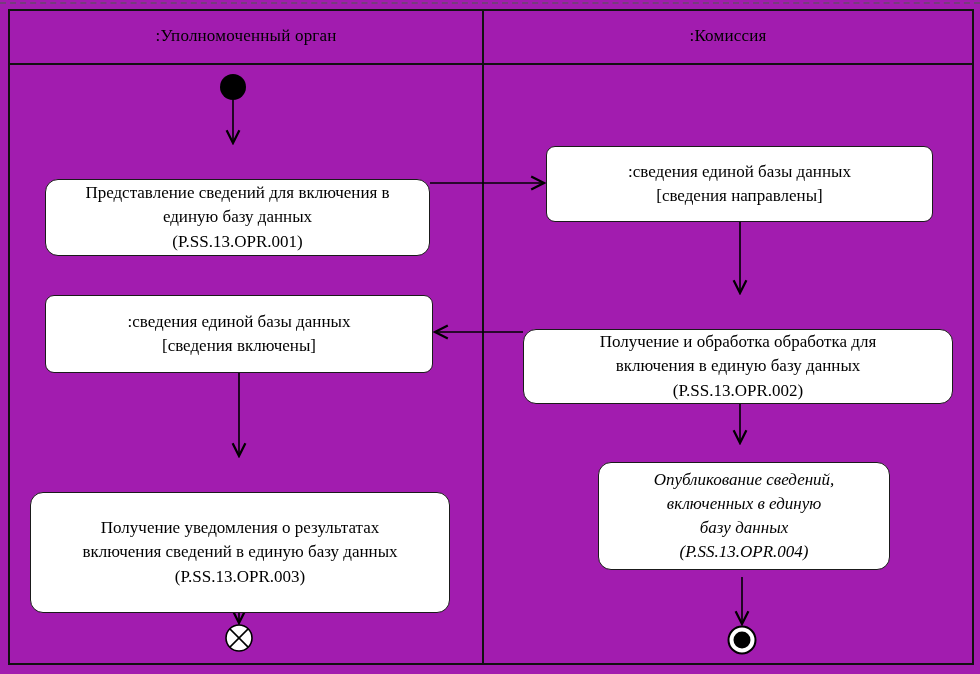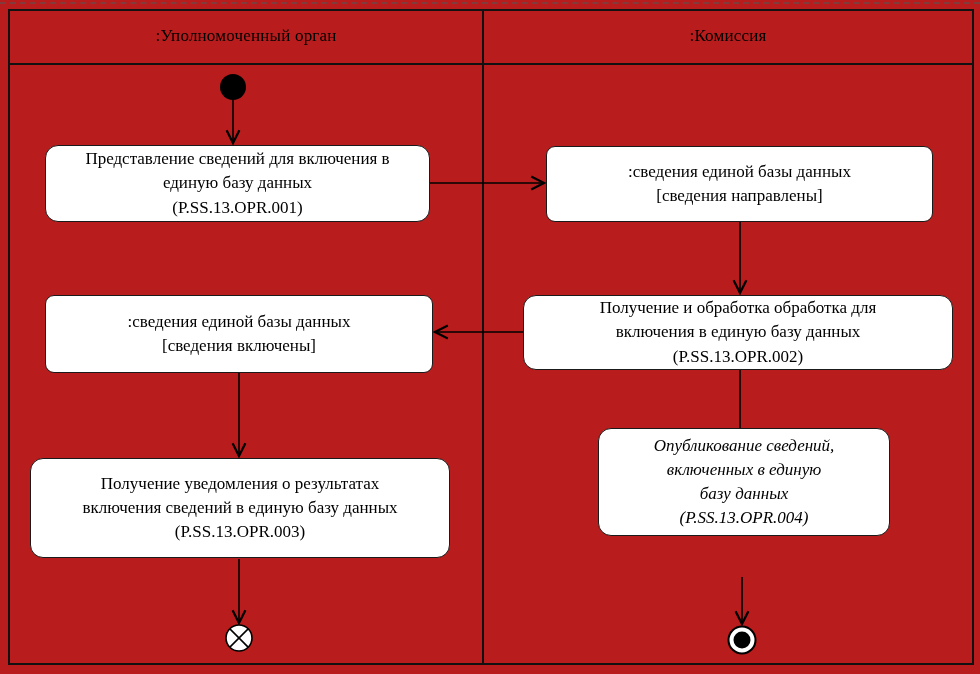--- a/index.html
+++ b/index.html
@@ -5,21 +5,21 @@
   html, body {
     margin: 0;
     padding: 0;
     background: #ffffff;
     font-family: "Liberation Serif", "DejaVu Serif", serif;
   }
   .diagram {
     position: relative;
     width: 980px;
     height: 674px;
-    background: #b91c1c;
+    background: #a21caf;
     overflow: hidden;
     color: #000000;
   }
   .scan-artifact {
     position: absolute;
     left: 0; top: 2px;
     width: 980px; height: 0;
     border-top: 2px dashed #555555;
     opacity: 0.55;
   }
@@ -61,21 +61,21 @@
     display: flex;
     align-items: center;
     justify-content: center;
     text-align: center;
     background: #ffffff;
     border: 1.6px solid #1a1a1a;
     box-sizing: border-box;
     font-size: 17px;
     line-height: 1.42;
   }
-  .node.action { border-radius: 13px; }
+  .node.action { border-radius: 13px; margin-top: 34px; }
   .node.object { border-radius: 9px; }
   .node span { white-space: pre-line; display: block; padding: 0 6px; }
 
   .overlay {
     position: absolute;
     left: 0; top: 0;
     width: 980px; height: 674px;
     pointer-events: none;
   }
 </style>
@@ -137,21 +137,21 @@
     <span>Получение и обработка обработка для
 включения в единую базу данных
 (P.SS.13.OPR.002)</span>
   </div>
 
   <div class="node object" style="left:45px; top:295px; width:388px; height:78px;">
     <span>:сведения единой базы данных
 [сведения включены]</span>
   </div>
 
-  <div class="node action" style="left:30px; top:458px; width:420px; height:100px;">
+  <div class="node action" style="left:30px; top:458px; width:420px; height:121px;">
     <span>Получение уведомления о результатах
 включения сведений в единую базу данных
 (P.SS.13.OPR.003)</span>
   </div>
 
   <div class="node action" style="left:598px; top:428px; width:292px; height:108px;font-style:italic;">
     <span>Опубликование сведений,
 включенных в единую
 базу данных
 (P.SS.13.OPR.004)</span>

